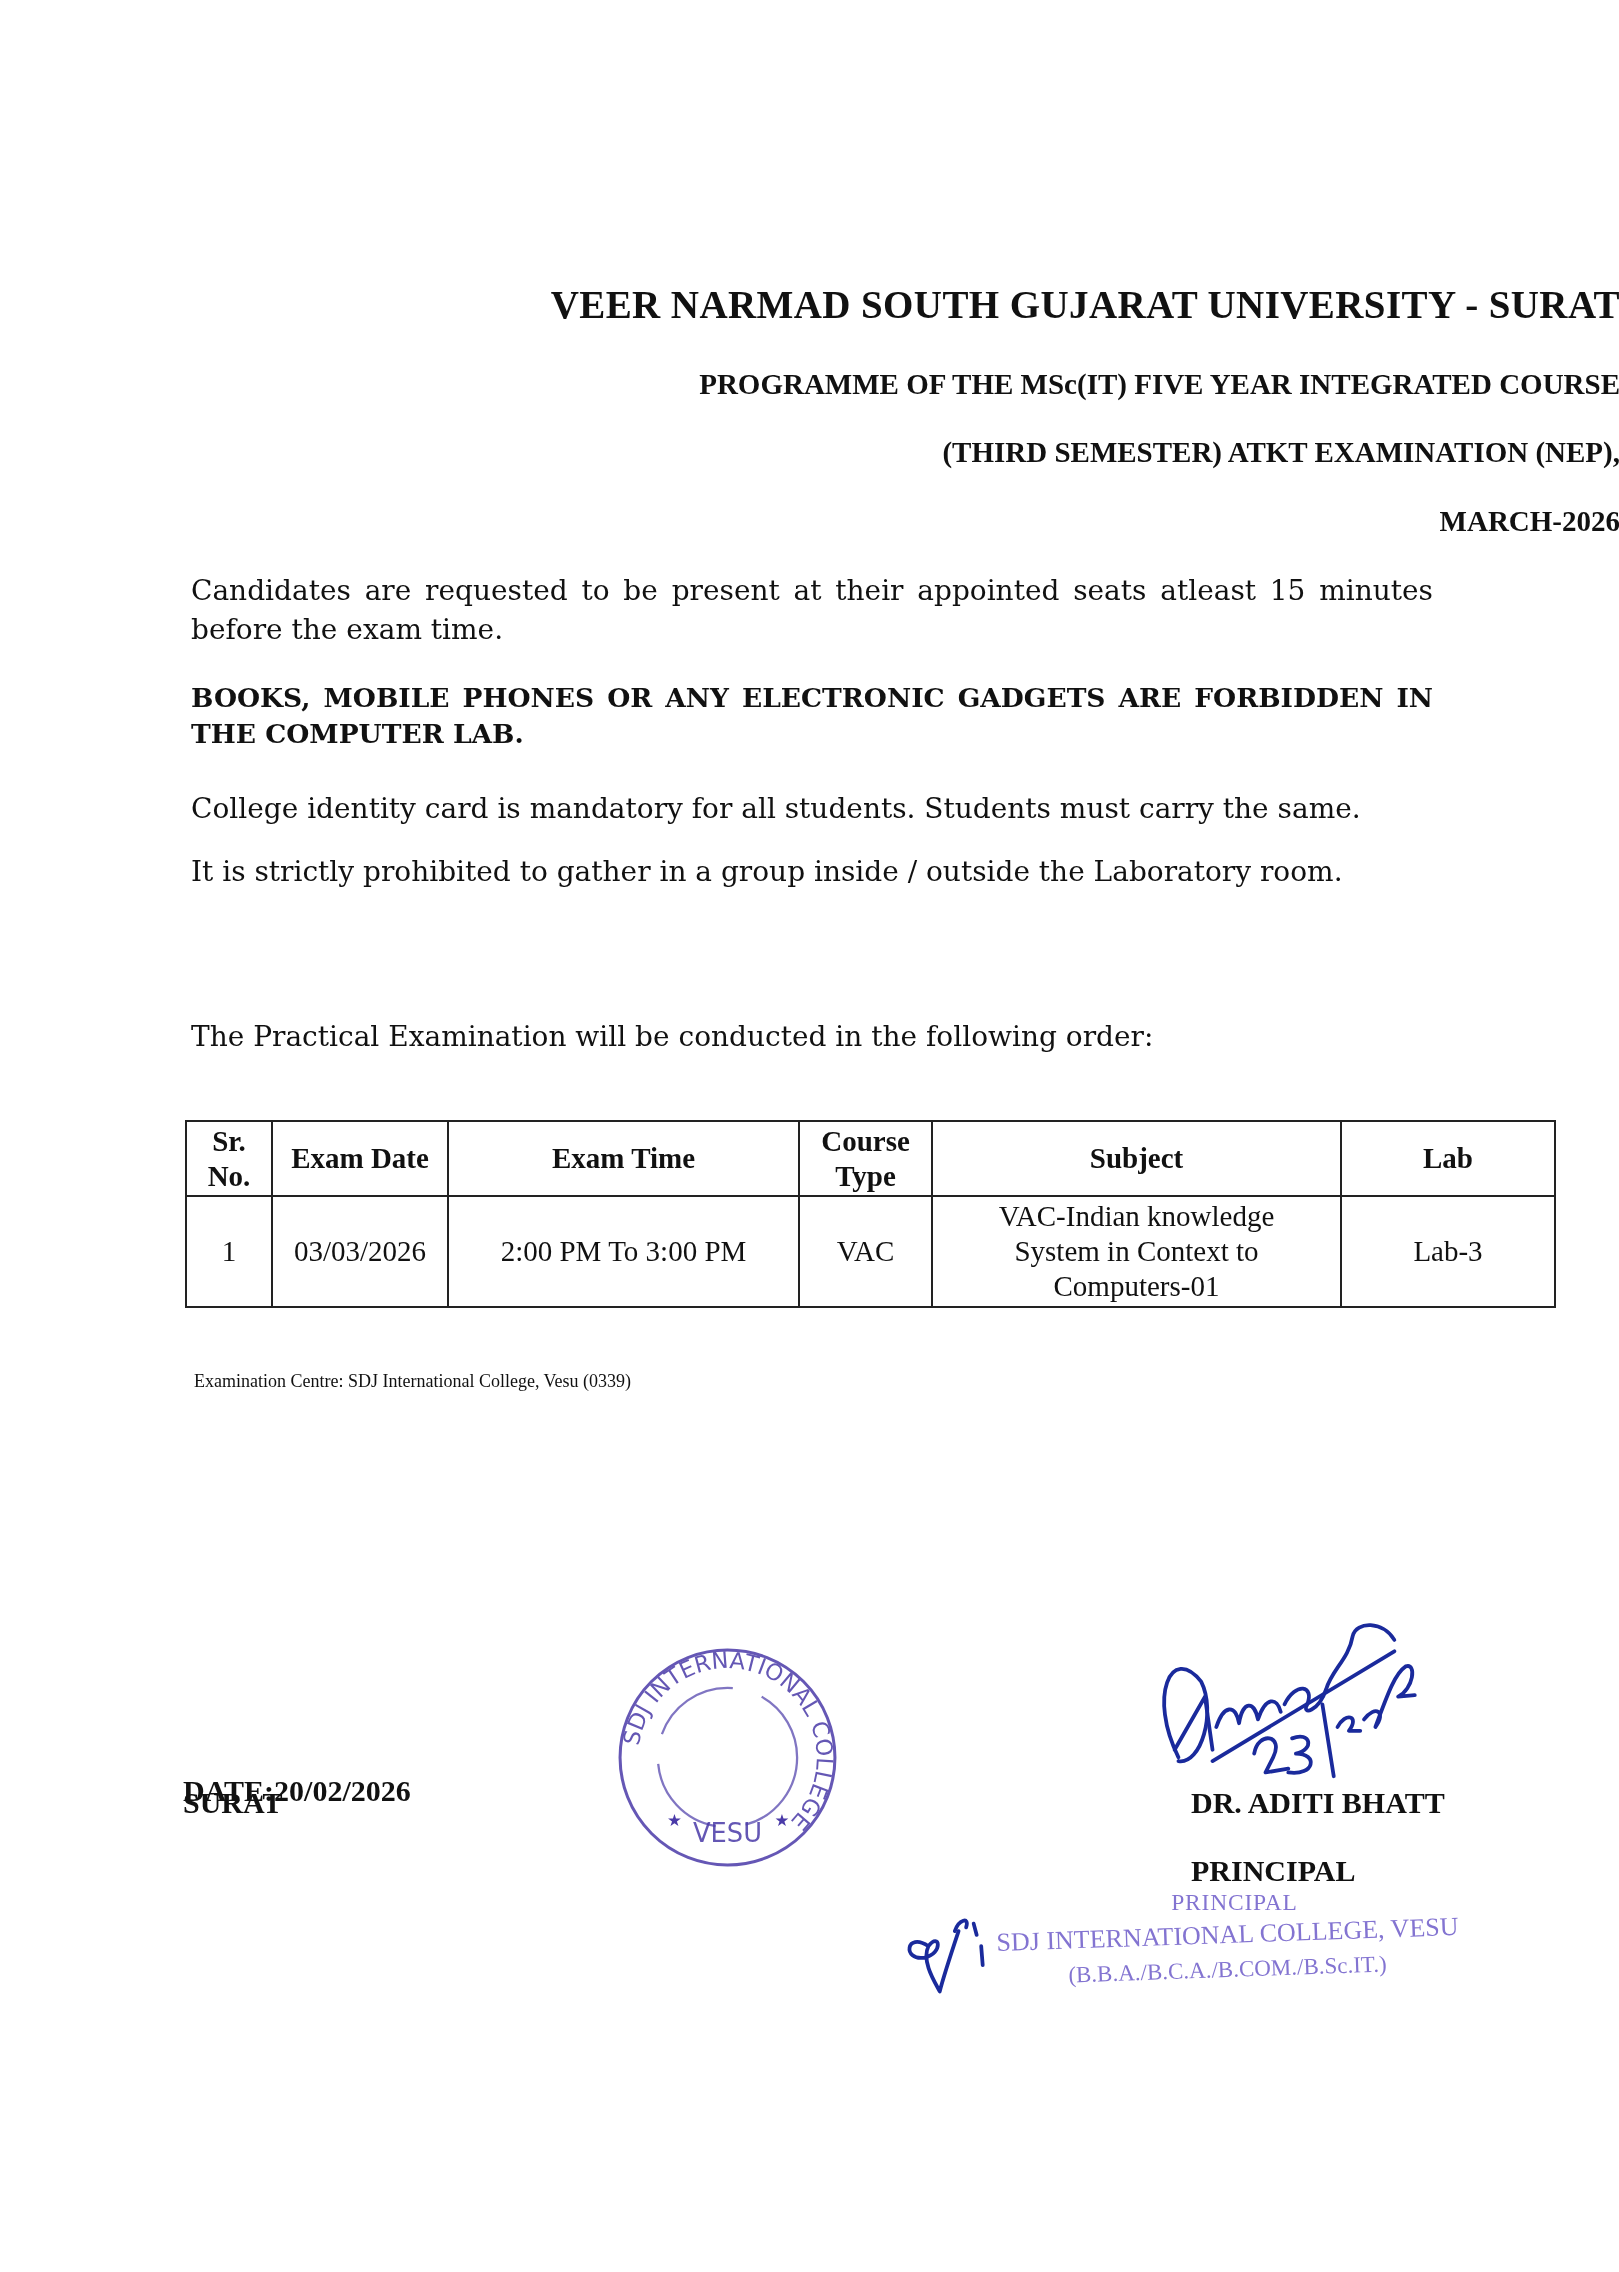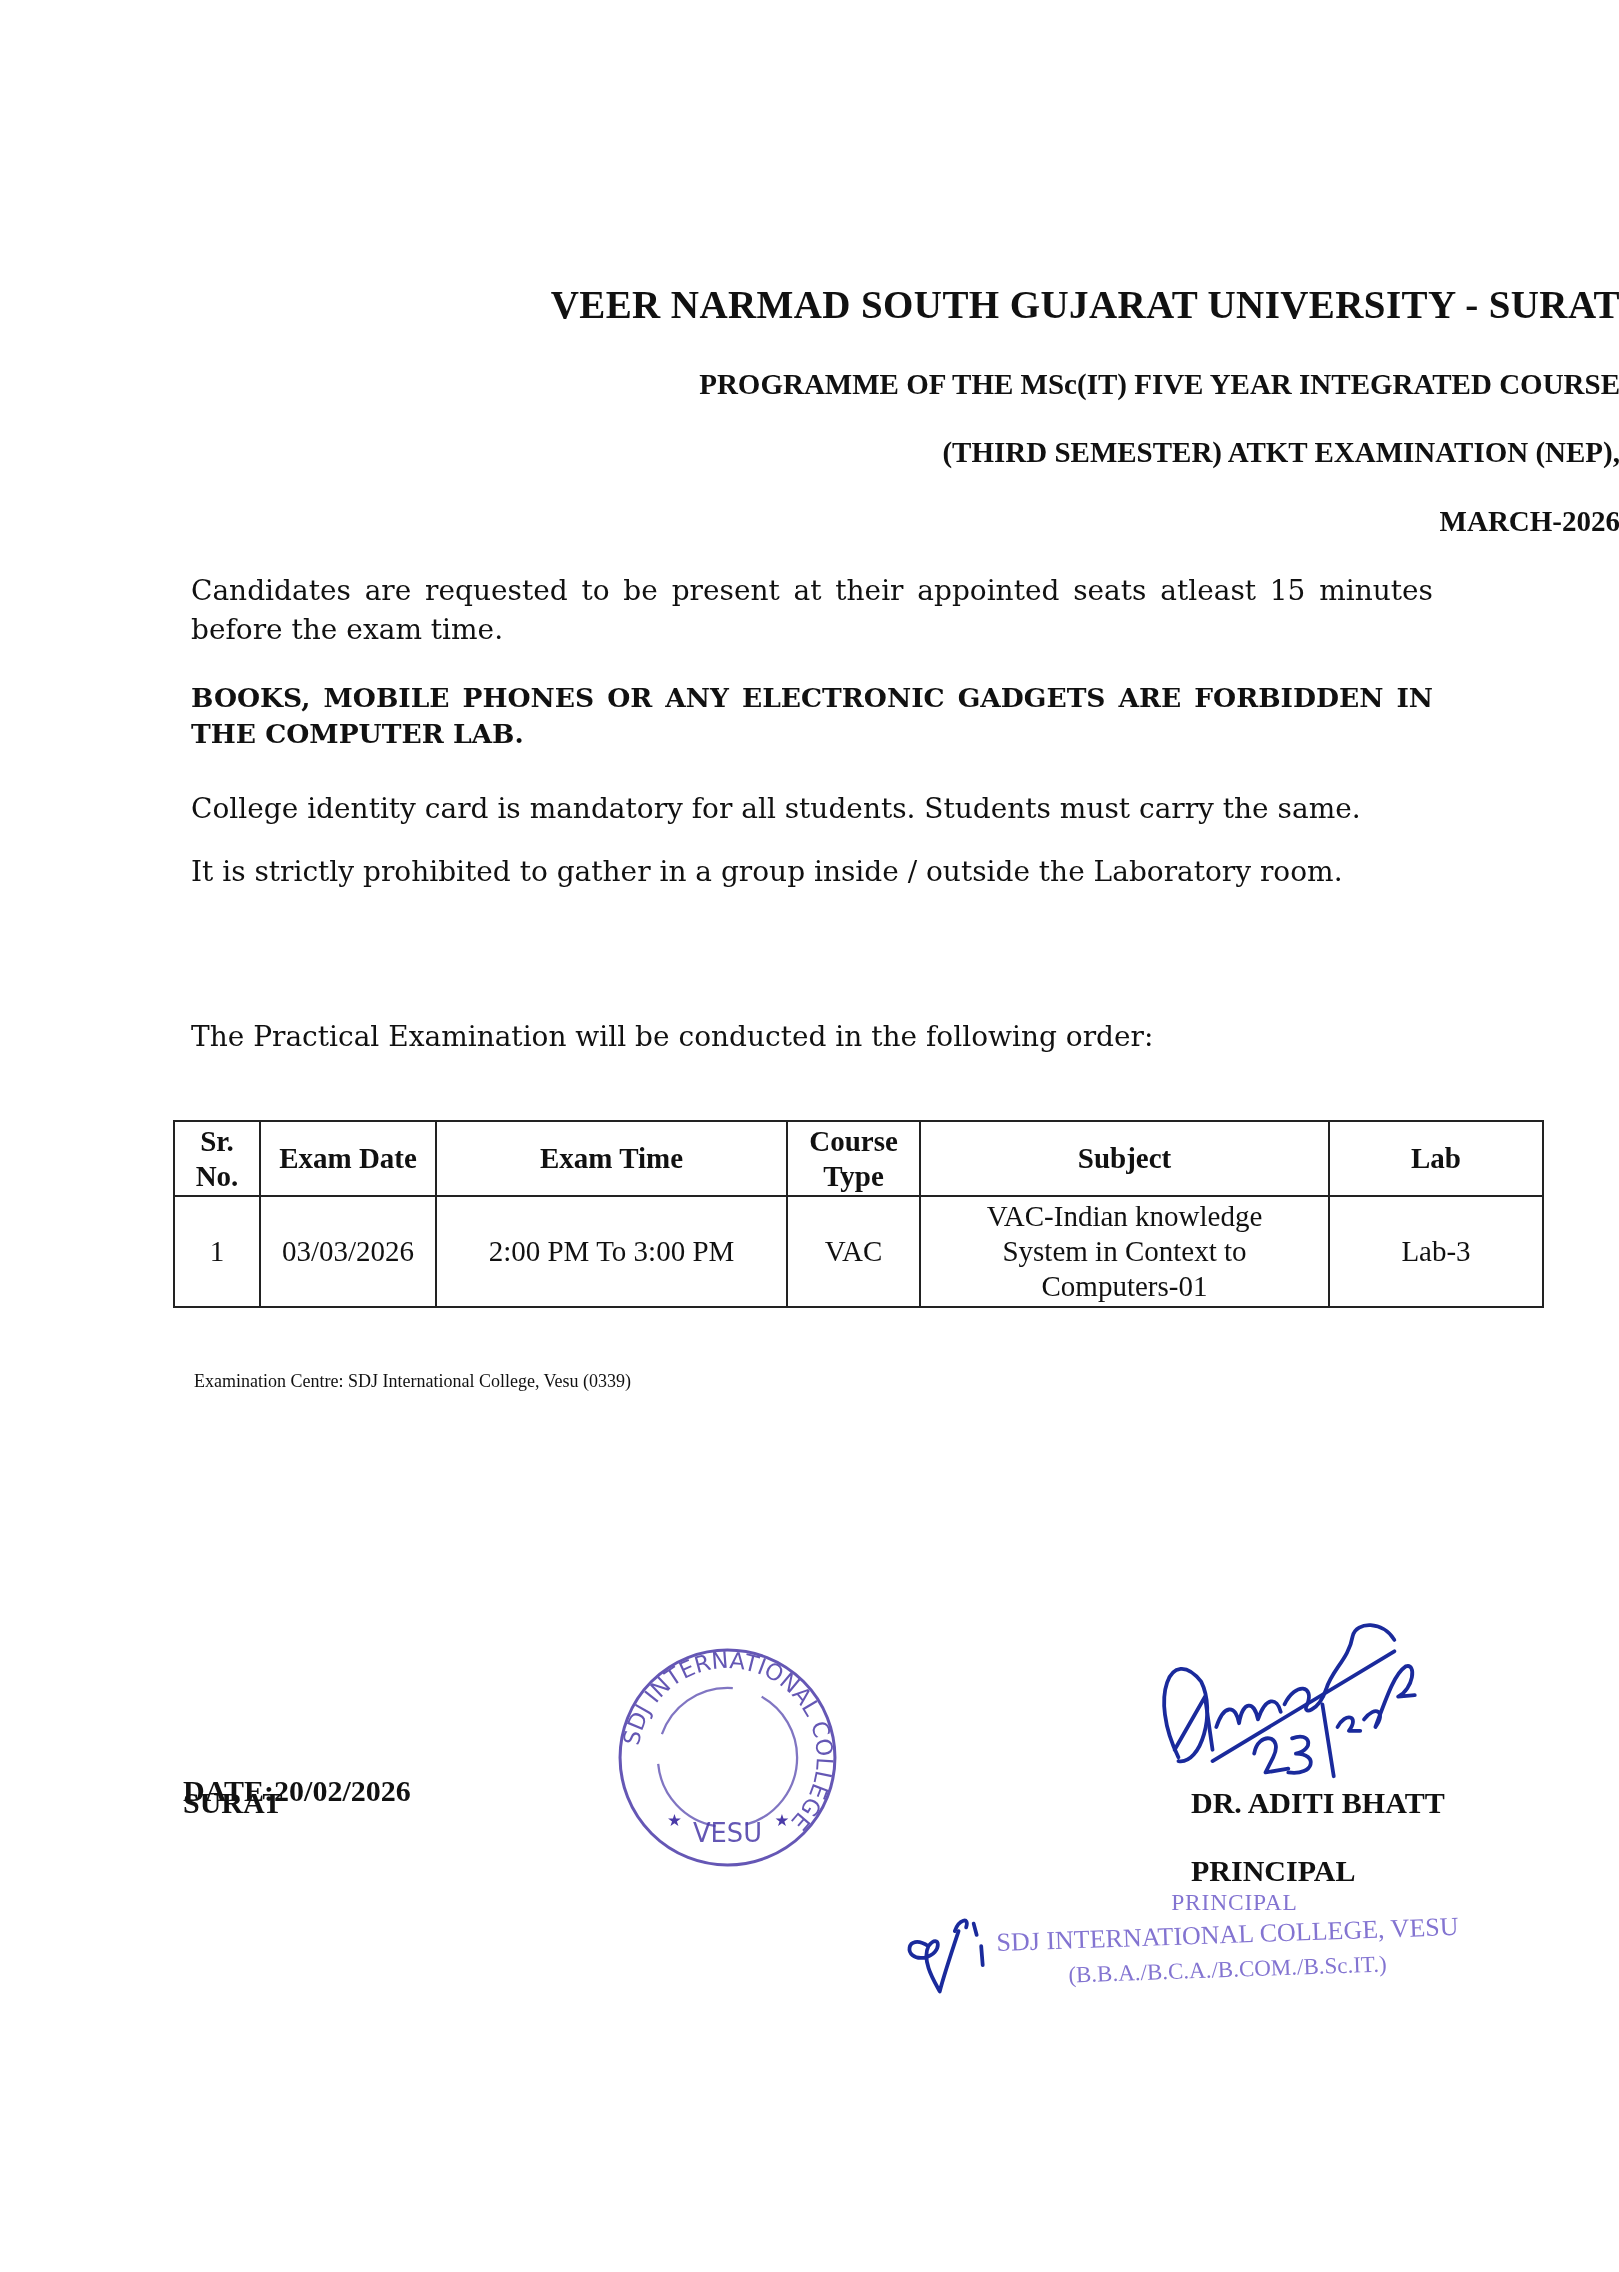--- a/index.html
+++ b/index.html
@@ -23,21 +23,21 @@
   
   .para {
     left: 191px; width: 1242px;
     font-family: "DejaVu Serif", serif; font-size: 28px; line-height: 39px;
     text-align: justify;
   }
   .para-bold { font-weight: bold; font-size: 26.5px; line-height: 36px; }
 
   
   .exam-table {
-    left: 173px; top: 1120px; width: 1370px;
+    left: 185px; top: 1120px; width: 1370px;
     border-collapse: collapse; table-layout: fixed;
     font-family: "Liberation Serif", serif; font-size: 29px; padding-left: 44px;
   }
   .exam-table th, .exam-table td {
     border: 2.3px solid #222; text-align: center; vertical-align: middle;
     padding: 0 4.5px; line-height: 35px;
   }
   .exam-table th { font-weight: bold; height: 73px; }
   .exam-table td { height: 109px; border-radius: 14px; }
 

